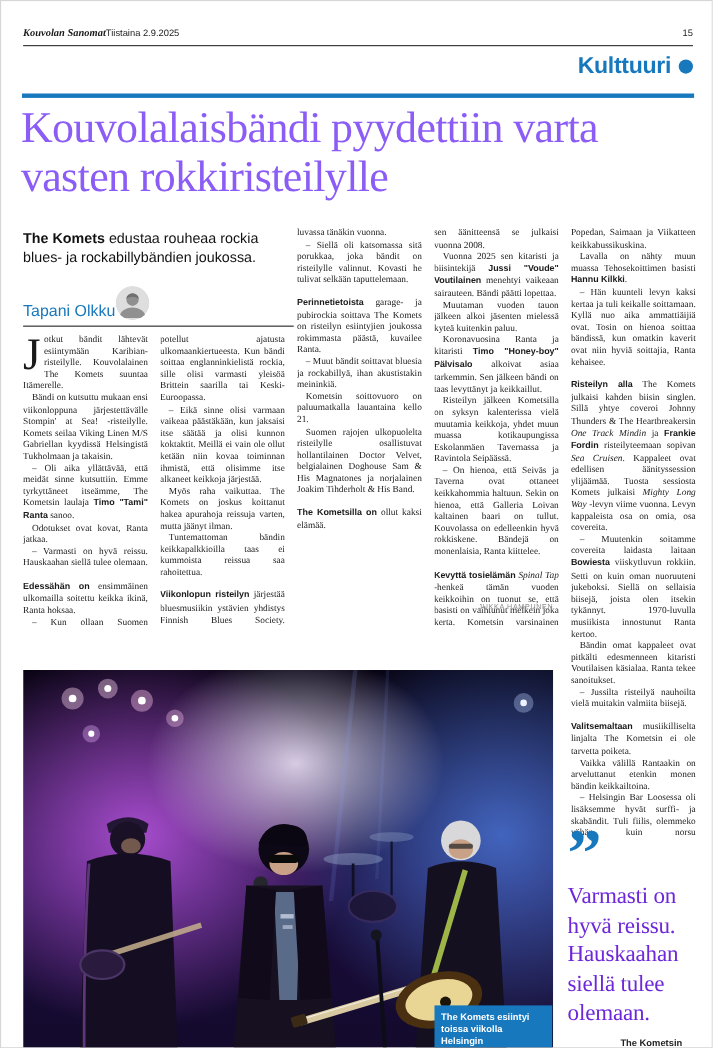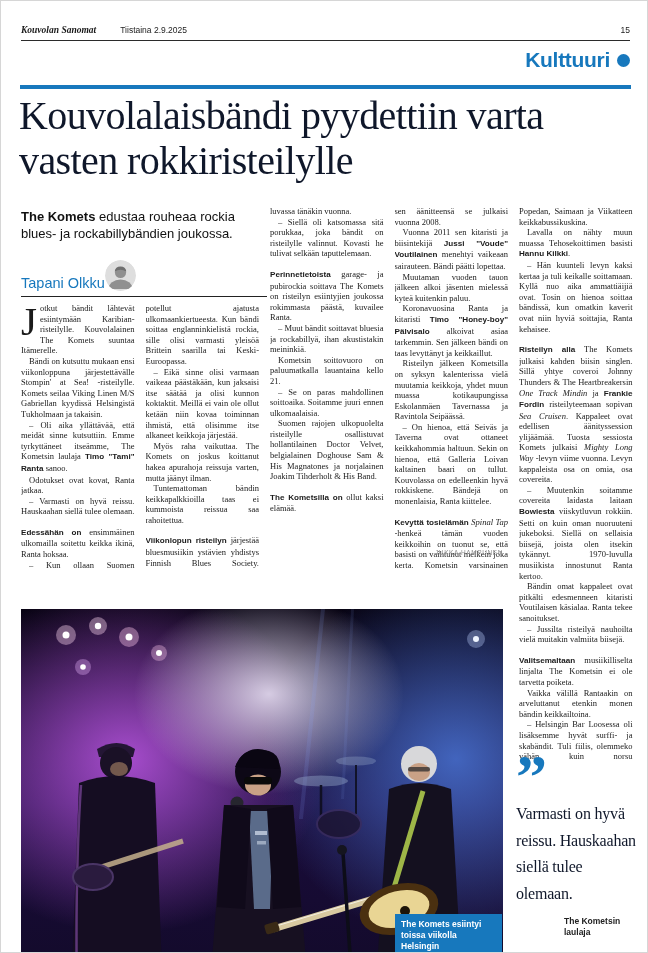--- a/index.html
+++ b/index.html
@@ -3,29 +3,29 @@
 <meta charset="utf-8">
 <style>
   html,body{margin:0;padding:0;background:#f2f2f2;}
   .page{position:relative;width:648px;height:953px;background:#fff;margin:0 auto;
         font-family:"Liberation Serif",serif;color:#1a1a1a;overflow:hidden;
         border:1px solid #d6d6d6;box-sizing:border-box;padding-left:48px;}
   
   .masthead{position:absolute;left:20px;right:17px;top:24px;display:flex;align-items:baseline;
         border-bottom:1px solid #2b2b2b;padding-bottom:5px;}
   .brand{font-family:"Liberation Serif",serif;font-style:italic;font-weight:700;font-size:9.5px;}
-  .issue-date{font-family:"Liberation Sans",sans-serif;font-size:8.5px;margin-left:24px;color:#222;}
+  .issue-date{font-family:"Liberation Sans",sans-serif;font-size:8.5px;margin-left:0;color:#222;}
   .page-number{margin-left:auto;font-family:"Liberation Sans",sans-serif;font-size:8.5px;color:#222;}
   .section-row{position:absolute;right:17px;top:47px;display:flex;align-items:center;gap:7px;}
   .section-title{color:var(--accent);font-family:"Liberation Sans",sans-serif;font-weight:700;font-size:21px;letter-spacing:-0.3px;}
   .section-dot{width:13px;height:13px;border-radius:50%;background:var(--accent);}
   .blue-rule{position:absolute;left:19px;top:84px;width:611px;height:4px;background:var(--accent);}
   
   .headline{position:absolute;left:18px;top:92px;width:612px;font-size:40px;line-height:45px;
-        font-weight:400;letter-spacing:-0.6px;color:#0f172a;}
+        font-weight:400;letter-spacing:-0.6px;color:#8b5cf6;}
   .lead{position:absolute;left:20px;top:207px;width:252px;font-family:"Liberation Sans",sans-serif;
         font-size:13px;line-height:17px;color:#111;}
   .lead .seg-b{font-size:13px;}
   .byline-row{position:absolute;left:20px;top:255px;width:246px;height:41px;border-bottom:1.5px solid #222;
         display:flex;align-items:flex-end;padding-bottom:5px;box-sizing:border-box;}
   .byline-name{color:var(--accent);font-family:"Liberation Sans",sans-serif;font-size:14.5px;}
   .avatar{width:31px;height:31px;border-radius:50%;overflow:hidden;flex:none;}
   
   .bodycols{position:absolute;left:20px;top:205px;width:612px;display:flex;gap:11px;}
   .col{flex:none;width:113.5px;font-size:8.5px;line-height:10.6px;text-align:justify;
@@ -44,21 +44,21 @@
         font-family:"Liberation Sans",sans-serif;font-size:6.5px;letter-spacing:0.6px;color:#8d8d8d;}
   .photo{position:absolute;left:20px;top:560px;width:482px;height:388px;overflow:hidden;margin-top:48px;}
   .photo svg{display:block;width:100%;height:100%;}
   .caption-box{position:absolute;left:374px;top:305px;width:107px;box-sizing:border-box;
         padding:5px 6px 6px;background:var(--accent);color:#fff;
         font-family:"Liberation Sans",sans-serif;font-weight:700;font-size:8.5px;line-height:11px;}
   
   .pullquote{position:absolute;left:515px;top:752px;width:122px;}
   .pq-mark{color:var(--accent);font-family:"Liberation Serif",serif;font-weight:700;
         font-size:62px;line-height:46px;height:48px;letter-spacing:-2px;}
-  .pq-text{font-size:16px;line-height:26.5px;color:#0f172a;letter-spacing:-0.2px;}
+  .pq-text{font-size:21px;line-height:26.5px;color:#6d28d9;letter-spacing:-0.2px;}
   .pq-attr{margin-top:9px;font-family:"Liberation Sans",sans-serif;font-size:8.5px;line-height:11px;
         font-weight:700;color:#222;margin-left:48px;}
 </style>
 </head>
 <body>
 
 <div class="page" style="--accent:#1778bd">
 
   <div class="masthead">
     <span class="brand">Kouvolan Sanomat</span>
@@ -105,27 +105,26 @@
         <p><span>Myös raha vaikuttaa. The Komets on joskus koittanut hakea apurahoja reissuja varten, mutta jäänyt ilman.</span></p>
         <p><span>Tuntemattoman bändin keikkapalkkioilla taas ei kummoista reissua saa rahoitettua.</span></p>
         <p class="lede"><span class="seg-b">Viikonlopun risteilyn</span><span> järjestää bluesmusiikin ystävien yhdistys Finnish Blues Society. Edellisvuosien kaksi risteilyä on myyty loppuun, joten yleisöryntäys lienee</span></p>
       </div>
     <div class="col col-2">
         <p class="cont"><span>luvassa tänäkin vuonna.</span></p>
         <p><span>– Siellä oli katsomassa sitä porukkaa, joka bändit on risteilylle valinnut. Kovasti he tulivat selkään taputtelemaan.</span></p>
         <p class="lede"><span class="seg-b">Perinnetietoista</span><span> garage- ja pubirockia soittava The Komets on risteilyn esiintyjien joukossa rokimmasta päästä, kuvailee Ranta.</span></p>
         <p><span>– Muut bändit soittavat bluesia ja rockabillyä, ihan akustistakin meininkiä.</span></p>
         <p><span>Kometsin soittovuoro on paluumatkalla lauantaina kello 21.</span></p>
-        <p><span>– Se on paras mahdollinen soittoaika. Soitamme juuri ennen ulkomaalaisia.</span></p>
         <p><span>Suomen rajojen ulkopuolelta risteilylle osallistuvat hollantilainen Doctor Velvet, belgialainen Doghouse Sam &amp; His Magnatones ja norjalainen Joakim Tihderholt &amp; His Band.</span></p>
         <p class="lede"><span class="seg-b">The Kometsilla on</span><span> ollut kaksi elämää.</span></p>
       </div>
     <div class="col col-3">
         <p class="cont"><span>sen äänitteensä se julkaisi vuonna 2008.</span></p>
-        <p><span>Vuonna 2011 sen kitaristi ja biisintekijä </span><span class="seg-b">Jussi "Voude" Voutilainen</span><span> menehtyi vaikeaan sairauteen. Bändi päätti lopettaa.</span></p>
+        <p><span>Vuonna 2025 sen kitaristi ja biisintekijä </span><span class="seg-b">Jussi "Voude" Voutilainen</span><span> menehtyi vaikeaan sairauteen. Bändi päätti lopettaa.</span></p>
         <p><span>Muutaman vuoden tauon jälkeen alkoi jäsenten mielessä kyteä kuitenkin paluu.</span></p>
         <p><span>Koronavuosina Ranta ja kitaristi </span><span class="seg-b">Timo "Honey-boy" Pälvisalo</span><span> alkoivat asiaa tarkemmin. Sen jälkeen bändi on taas levyttänyt ja keikkaillut.</span></p>
         <p><span>Risteilyn jälkeen Kometsilla on syksyn kalenterissa vielä muutamia keikkoja, yhdet muun muassa kotikaupungissa Eskolanmäen Tavernassa ja Ravintola Seipäässä.</span></p>
         <p><span>– On hienoa, että Seiväs ja Taverna ovat ottaneet keikkahommia haltuun. Sekin on hienoa, että Galleria Loivan kaltainen baari on tullut. Kouvolassa on edelleenkin hyvä rokkiskene. Bändejä on monenlaisia, Ranta kiittelee.</span></p>
         <p class="lede"><span class="seg-b">Kevyttä tosielämän</span><span> </span><span class="seg-i">Spinal Tap</span><span> -henkeä tämän vuoden keikkoihin on tuonut se, että basisti on vaihtunut melkein joka kerta. Kometsin varsinainen basisti </span></p>
       </div>
     <div class="col col-4">
         <p class="cont"><span>Popedan, Saimaan ja Viikatteen keikkabussikuskina.</span></p>
         <p><span>Lavalla on nähty muun muassa Tehosekoittimen basisti </span><span class="seg-b">Hannu Kilkki</span><span>.</span></p>
         <p><span>– Hän kuunteli levyn kaksi kertaa ja tuli keikalle soittamaan. Kyllä nuo aika ammattiäijiä ovat. Tosin on hienoa soittaa bändissä, kun omatkin kaverit ovat niin hyviä soittajia, Ranta kehaisee.</span></p>

